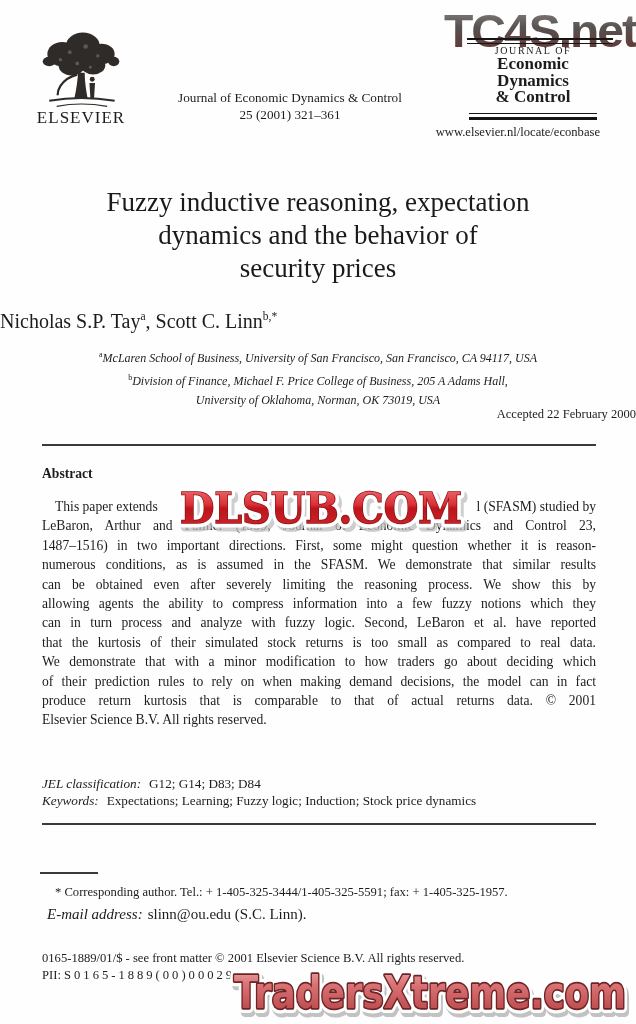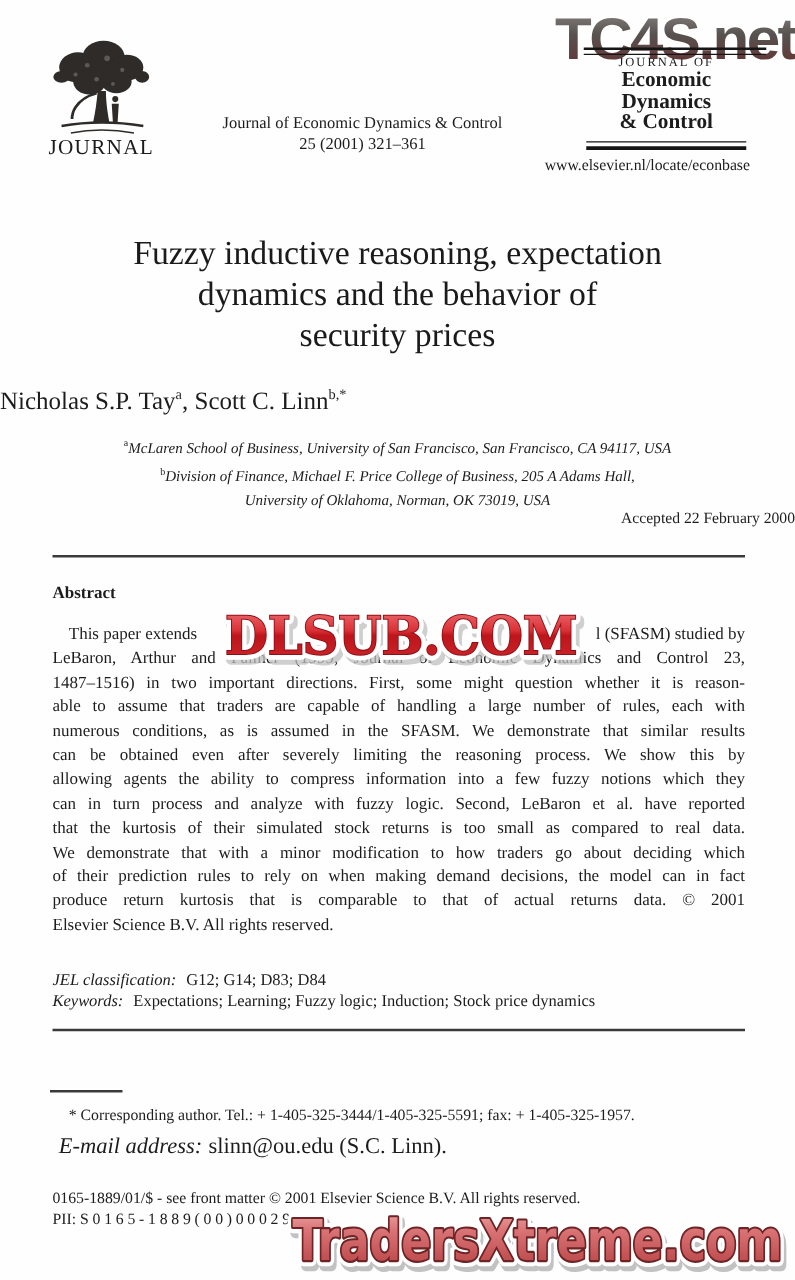--- a/index.html
+++ b/index.html
@@ -50,21 +50,21 @@
   .abs-line1{display:flex;justify-content:space-between;height:19.4px;}
   .abs-line1 .lead{padding-left:13px;}
 
   
   .jel{left:42px;top:776px;width:560px;font-size:13.2px;}
   .kw{left:42px;top:793px;width:560px;font-size:13.2px;}
   .lbl-italic{font-style:italic;margin-right:8px;}
 
   
   .fn1{left:42px;top:885px;width:560px;font-size:12.6px;text-indent:13px;}
-  .fn2{left:42px;top:906px;width:560px;font-size:18px;text-indent:5px;}
+  .fn2{left:42px;top:906px;width:560px;font-size:15px;text-indent:5px;}
   .fn2 .lbl-italic{margin-right:5px;}
 
   
   .foot1{left:42px;top:951px;width:560px;font-size:12.6px;}
   .foot2{left:42px;top:968px;width:560px;font-size:12.6px;}
   .pii-val{letter-spacing:3px;}
 
   
   .wm{z-index:5;pointer-events:none;}
   .wm-top{left:442px;top:2px;}
@@ -97,21 +97,21 @@
           <circle cx="28" cy="36" r="1.8"></circle>
       </g>
       <path d="M47,50 C46,60 45,68 43,77 L57,77 C55,66 54,58 54,50 Z" fill="#2e2b28"></path>
       <path d="M46,52 C38,54 32,58 28,64 C26,67 25,70 25,74" stroke="#2e2b28" stroke-width="2.4" fill="none"></path>
       <circle cx="62" cy="57" r="2.6" fill="#2e2b28"></circle>
       <path d="M59,61 L65,61 L64,77 L60,77 Z" fill="#2e2b28"></path>
       <path d="M16,80 Q50,74 86,80" stroke="#2e2b28" stroke-width="2.2" fill="none"></path>
       <path d="M24,86 Q50,81 78,86" stroke="#2e2b28" stroke-width="1.2" fill="none"></path>
     </svg>
   </div>
-  <div class="abs elsevier-name">JOURNAL</div>
+  <div class="abs elsevier-name">ELSEVIER</div>
 
   <div class="abs journal-center">
     <div>Journal of Economic Dynamics &amp; Control</div>
     <div>25 (2001) 321–361</div>
   </div>
 
   <svg class="abs wm wm-top" width="198" height="58">
     <defs>
       <linearGradient id="g-top" x1="0" y1="0" x2="0" y2="1">
         <stop offset="0" stop-color="#8a8482"></stop>
@@ -155,21 +155,20 @@
   <div class="abs hr-wide hr-abstract"></div>
   <div class="abs abstract-head">Abstract</div>
 
   <div class="abs abstract-body">
     <div class="abs-line1">
       <span class="lead">This paper extends</span>
       <span>l (SFASM) studied by</span>
     </div>
     <div class="abs-line">LeBaron, Arthur and Palmer (1999, Journal of Economic Dynamics and Control 23,</div>
     <div class="abs-line">1487–1516) in two important directions. First, some might question whether it is reason-</div>
-    <div class="abs-line">able to assume that traders are capable of handling a large number of rules, each with</div>
     <div class="abs-line">numerous conditions, as is assumed in the SFASM. We demonstrate that similar results</div>
     <div class="abs-line">can be obtained even after severely limiting the reasoning process. We show this by</div>
     <div class="abs-line">allowing agents the ability to compress information into a few fuzzy notions which they</div>
     <div class="abs-line">can in turn process and analyze with fuzzy logic. Second, LeBaron et al. have reported</div>
     <div class="abs-line">that the kurtosis of their simulated stock returns is too small as compared to real data.</div>
     <div class="abs-line">We demonstrate that with a minor modification to how traders go about deciding which</div>
     <div class="abs-line">of their prediction rules to rely on when making demand decisions, the model can in fact</div>
     <div class="abs-line">produce return kurtosis that is comparable to that of actual returns data. © 2001</div>
     <div class="abs-line last">Elsevier Science B.V. All rights reserved.</div>
   </div>

